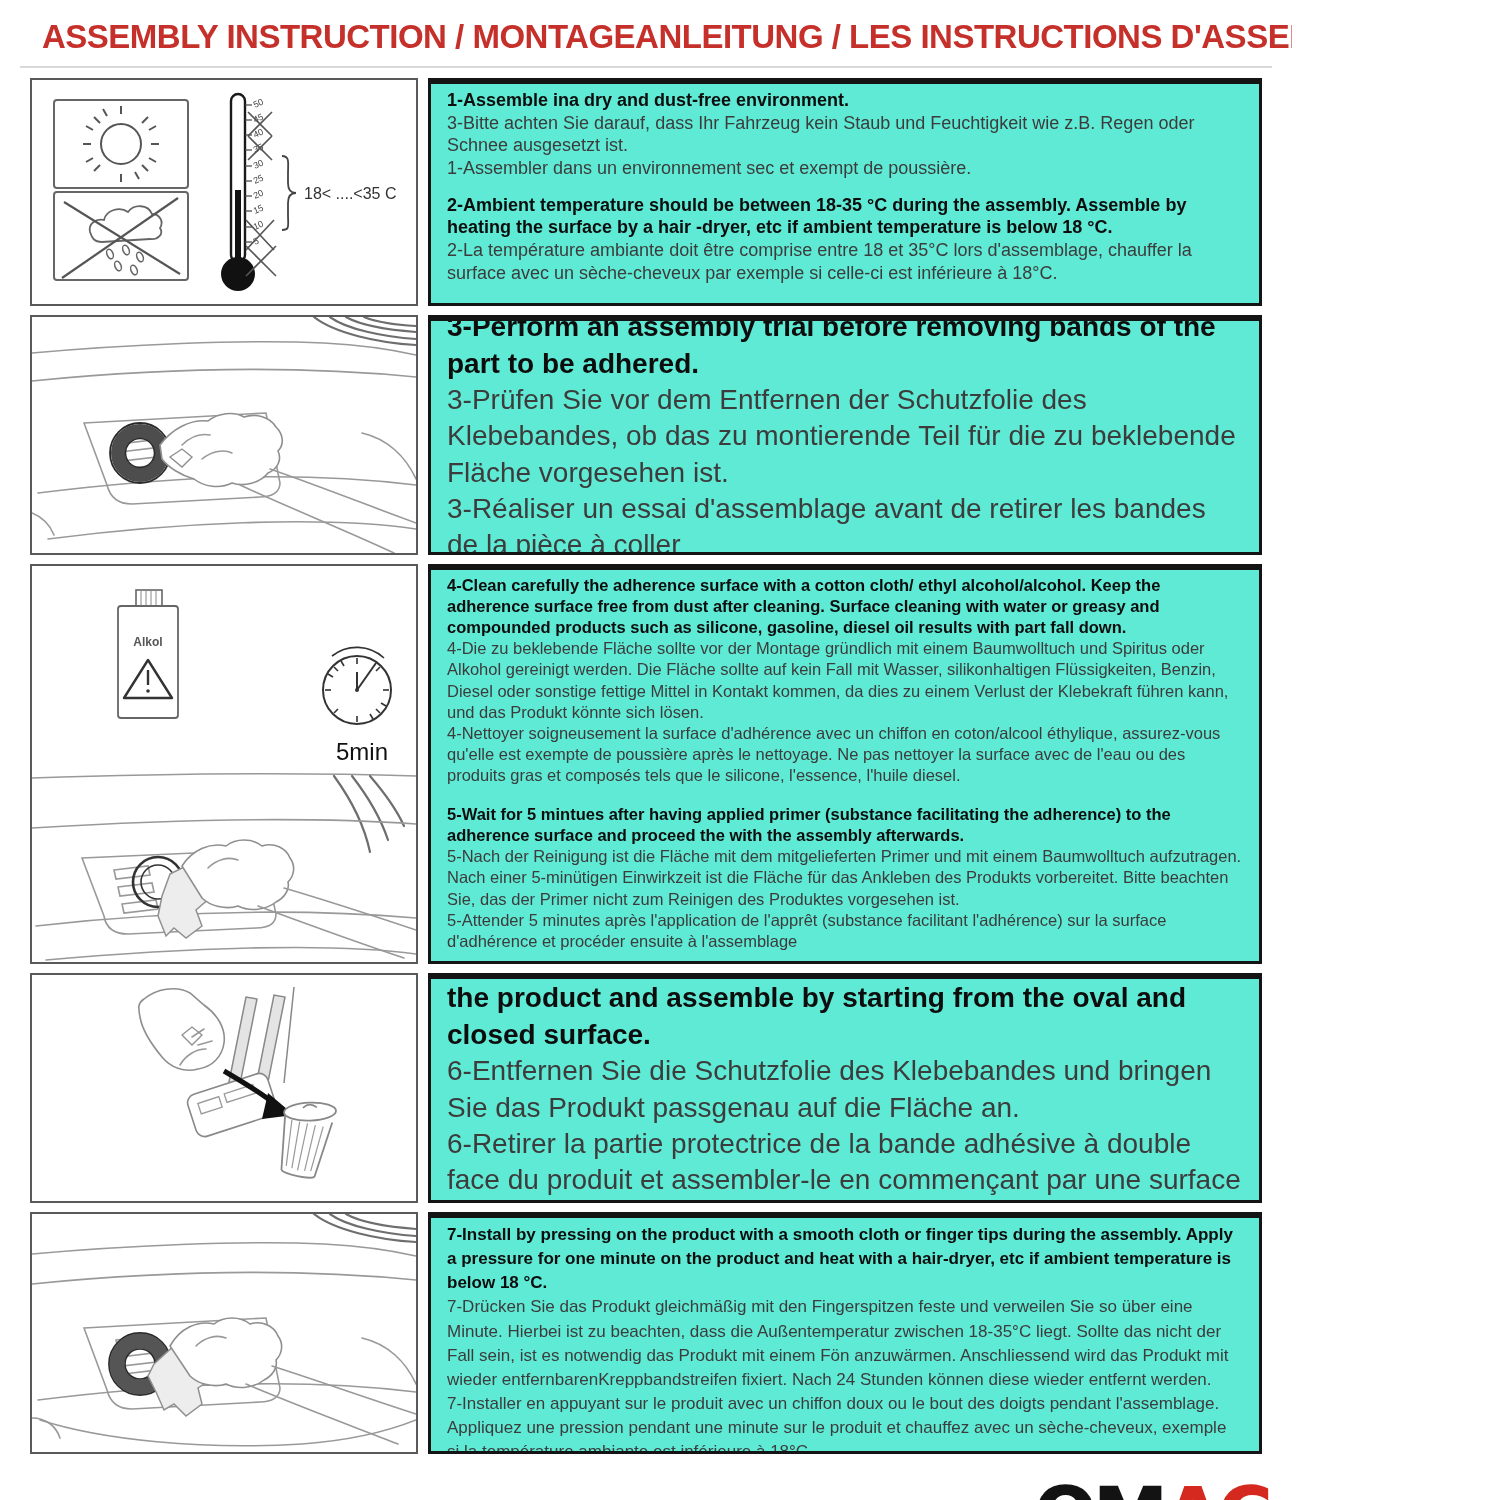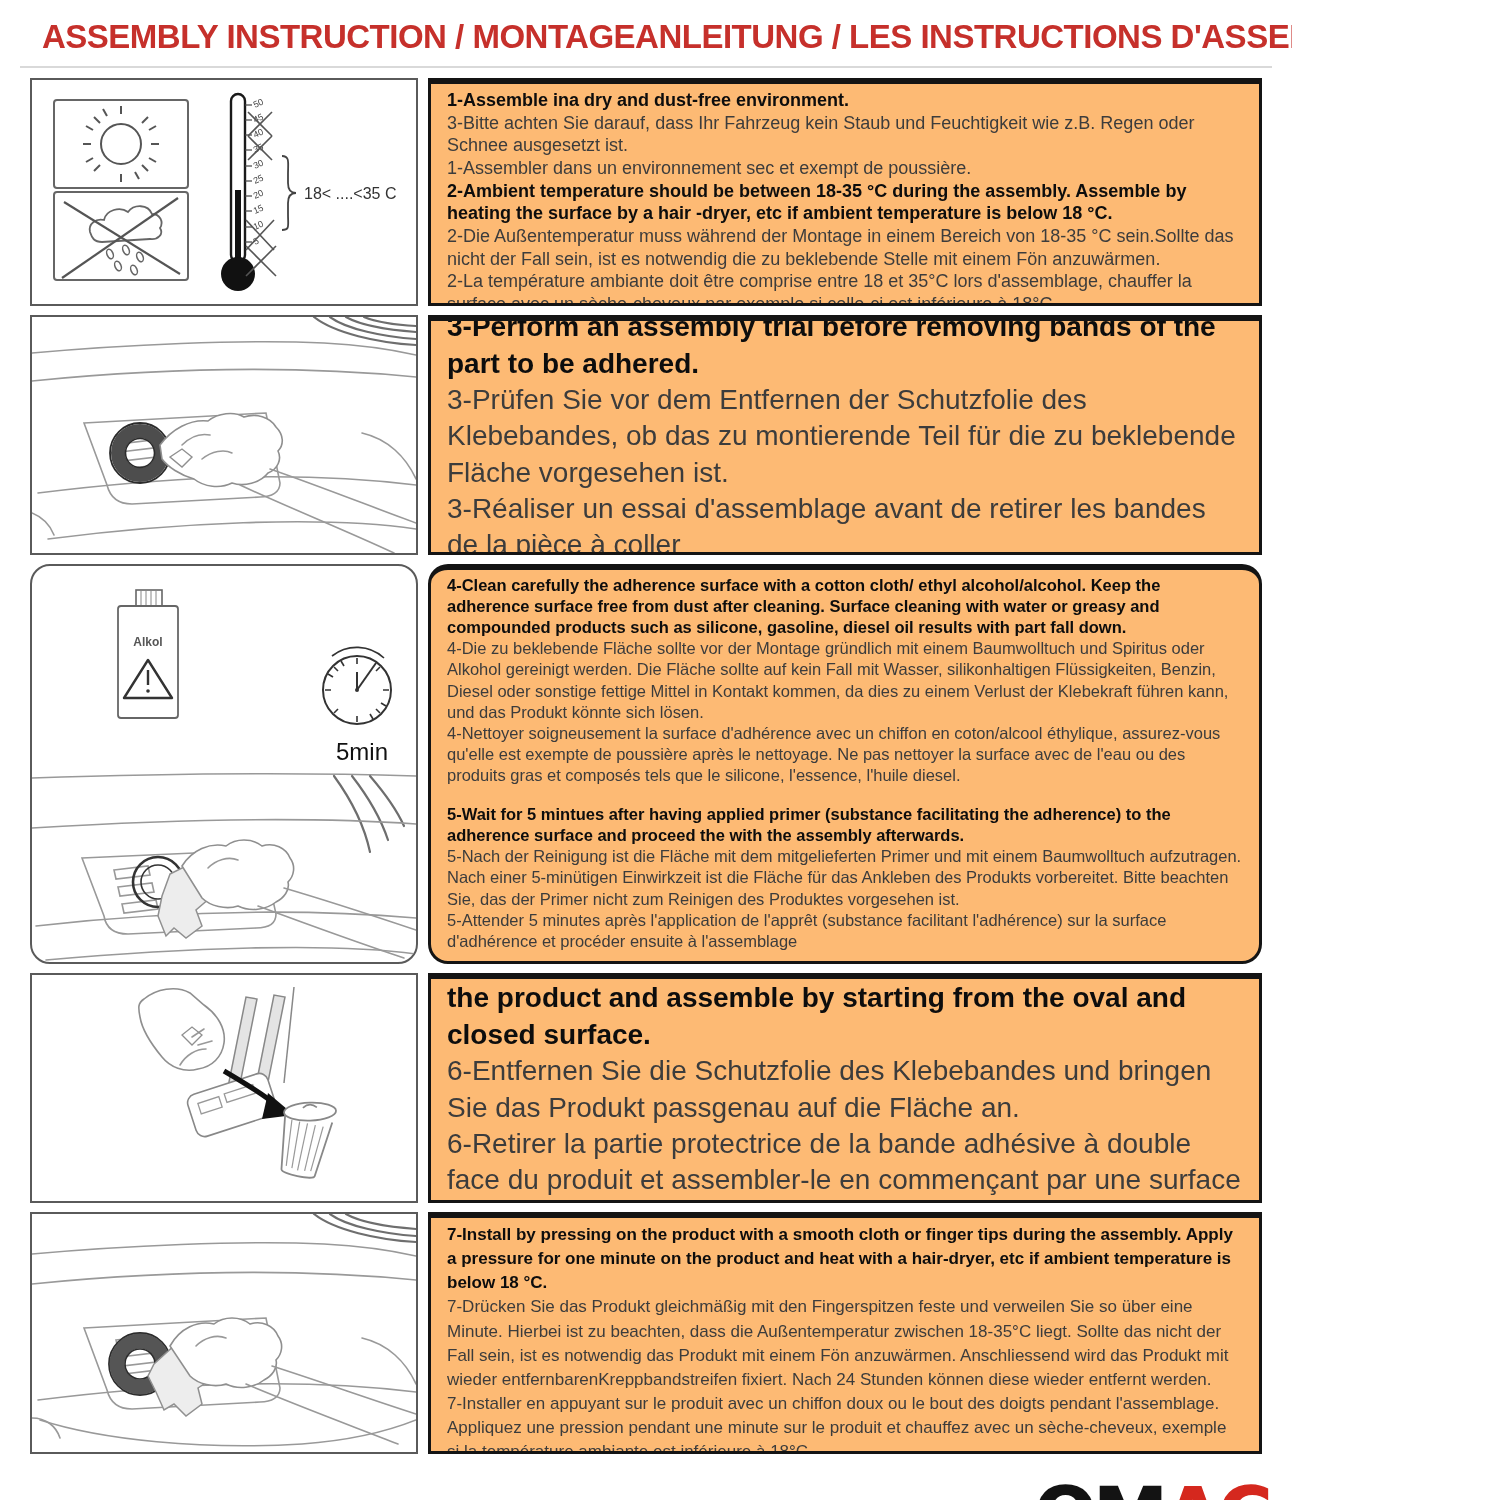--- a/index.html
+++ b/index.html
@@ -2,23 +2,23 @@
 <html><head>
 <meta charset="utf-8">
 <style>
   html,body{margin:0;padding:0;background:#ffffff;font-family:"Liberation Sans","DejaVu Sans",sans-serif;}
   .page{width:1292px;height:1500px;background:#fff;box-sizing:border-box;padding:14px 20px 0 20px;overflow:hidden;}
   .title{color:#c6302b;font-weight:bold;font-size:33px;letter-spacing:-.5px;padding:4px 0 10px 22px;white-space:nowrap;}
   .title-rule{border:none;border-top:2px solid #d9d9d9;margin:0 0 10px 0;}
   .section{display:flex;gap:10px;margin:0 10px 9px 10px;}
   .illus{width:388px;min-width:388px;border:2px solid #5a5a5a;background:#fff;box-sizing:border-box;overflow:hidden;}
   .illus svg{display:block;width:100%;height:100%;}
-  .textbox{flex:1;border:3px solid #141414;border-top-width:6px;background:#fdba74;box-sizing:border-box;padding:5px 16px;overflow:hidden;display:flex;flex-direction:column;}
+  .textbox{flex:1;border:3px solid #141414;border-top-width:6px;background:#5eead4;box-sizing:border-box;padding:5px 16px;overflow:hidden;display:flex;flex-direction:column;}
   .vcenter{justify-content:center;}
-  .h1{height:228px;} .h2{height:240px;} .h3{height:400px;border-radius:20px;} .h4{height:230px;} .h5{height:242px;}
+  .h1{height:228px;} .h2{height:240px;} .h3{height:400px;} .h4{height:230px;} .h5{height:242px;}
   p{margin:0;}
   .t-sm{font-size:18px;line-height:1.26;}
   .t-xs{font-size:16.5px;line-height:1.28;}
   .t-lg{font-size:28px;line-height:1.3;}
   .t-md{font-size:17px;line-height:1.42;}
   .b{font-weight:bold;color:#0d0d0d;}
   .n{font-weight:normal;color:#3c3c3c;}
   .gap14{height:14px;} .gap18{height:18px;} .gap8{height:8px;}
   .footer{position:relative;height:96px;margin-top:14px;}
   .logo{position:absolute;right:4px;top:0;font-size:76px;font-weight:bold;letter-spacing:-5px;line-height:96px;font-family:"DejaVu Sans","Liberation Sans",sans-serif;transform:scaleY(1.04);}
@@ -117,21 +117,20 @@
           <text x="272" y="119" font-size="16" fill="#333">18&lt; ....&lt;35 C</text>
         </g>
       </svg>
     </div>
     <div class="textbox h1">
       <p class="t-sm b">1-Assemble ina dry and dust-free environment.</p>
       <p class="t-sm n">3-Bitte achten Sie darauf, dass Ihr Fahrzeug kein Staub und Feuchtigkeit wie z.B. Regen oder Schnee ausgesetzt ist.</p>
       <p class="t-sm n">1-Assembler dans un environnement sec et exempt de poussière.</p>
       <div class="gap14"></div>
       <p class="t-sm b">2-Ambient temperature should be between 18-35 °C  during the assembly. Assemble by heating the surface by a hair -dryer, etc if ambient temperature is below 18 °C.</p>
-      <p class="t-sm n">2-Die Außentemperatur muss während der Montage in einem Bereich von 18-35 °C  sein.Sollte das nicht der Fall sein, ist es notwendig die zu beklebende Stelle mit einem Fön anzuwärmen.</p>
       <p class="t-sm n">2-La température ambiante doit être comprise entre 18 et 35°C lors d'assemblage, chauffer la surface avec un sèche-cheveux par exemple si celle-ci est inférieure à 18°C.</p>
     </div>
   </div>
 
   <div class="section">
     <div class="illus h2">
       <svg viewBox="0 0 384 236">
         <g>
           <path class="skd" d="M282,0 C302,16 346,26 384,28"></path>
           <path class="skd" d="M298,0 C314,12 352,20 384,22"></path>

